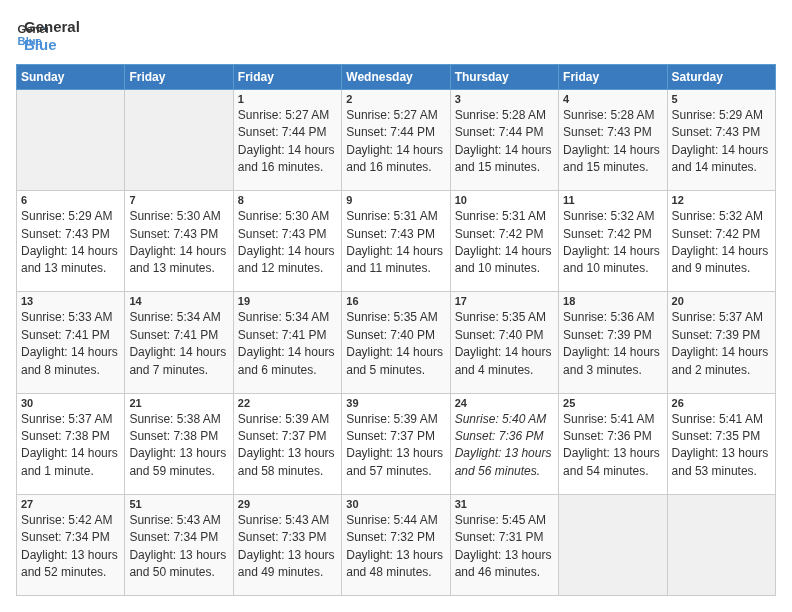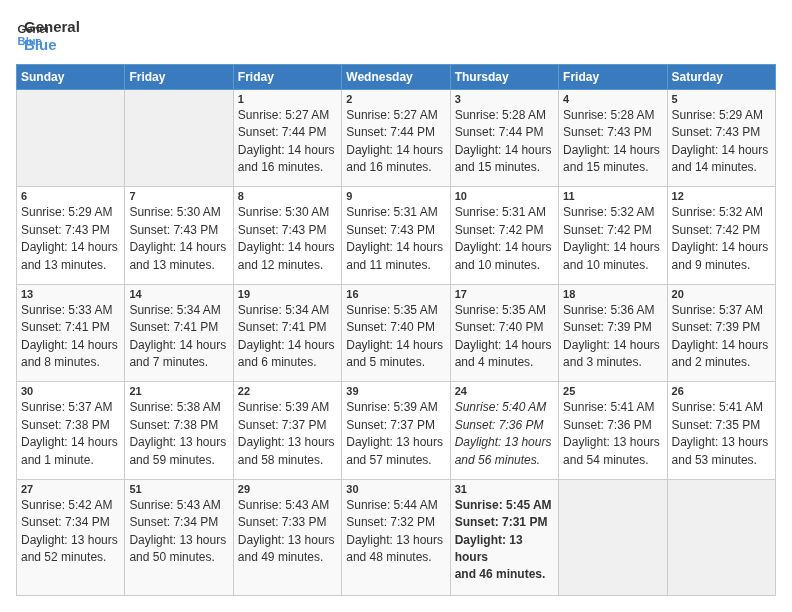--- a/index.html
+++ b/index.html
@@ -339,21 +339,21 @@
           </td>
           <td>
             <span class="day-num">30</span>
             <div class="day-info" style="white-space: pre-line;">Sunrise: 5:44 AM
 Sunset: 7:32 PM
 Daylight: 13 hours
 and 48 minutes.</div>
           </td>
           <td>
             <span class="day-num">31</span>
-            <div class="day-info" style="white-space: pre-line; font-weight: bold;">Sunrise: 5:45 AM
+            <div class="day-info" style="white-space: pre-line;">Sunrise: 5:45 AM
 Sunset: 7:31 PM
 Daylight: 13 hours
 and 46 minutes.</div>
           </td>
           <td class="empty-cell"></td>
           <td class="empty-cell"></td>
         </tr>
       </tbody>
   </table>
 </div>

